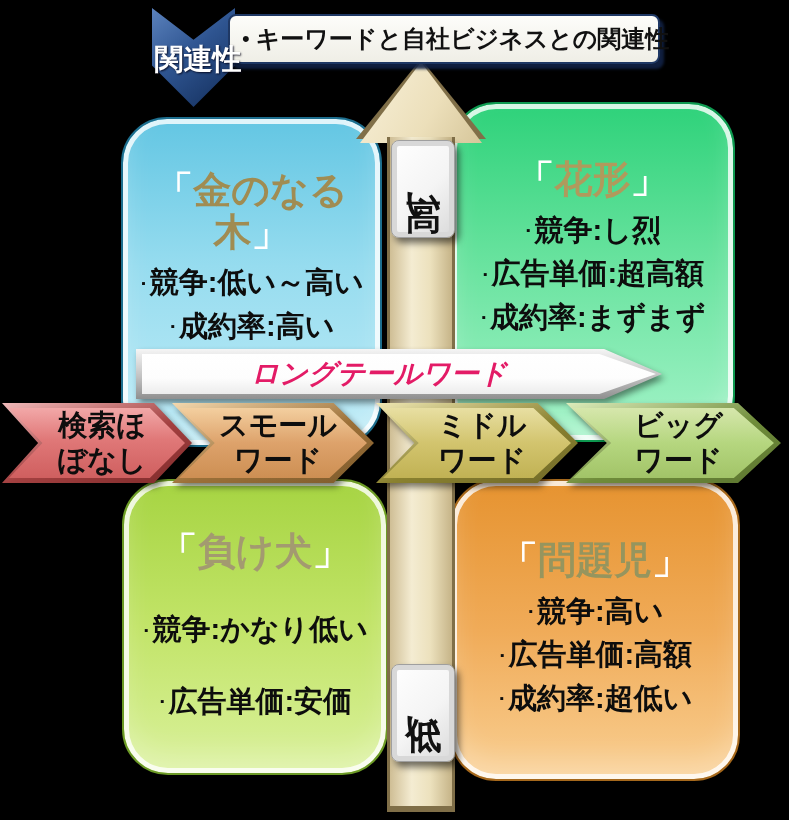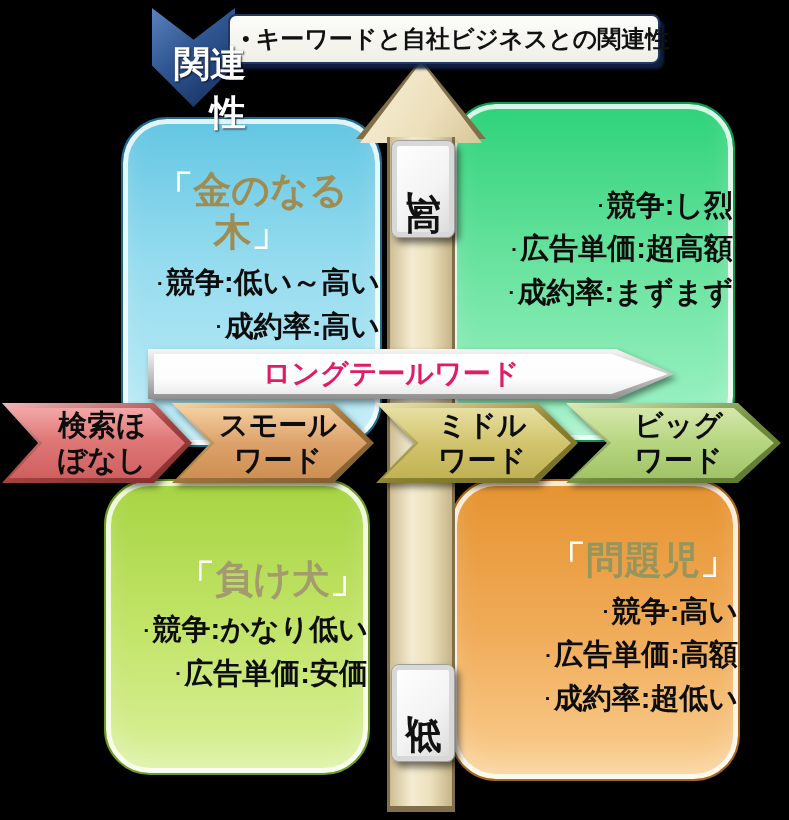--- a/index.html
+++ b/index.html
@@ -3,27 +3,27 @@
 <meta charset="utf-8">
 <style>
   html,body{margin:0;padding:0;background:#000;}
   .stage{
     position:relative;width:789px;height:820px;background:#000;overflow:hidden;
     font-family:"Liberation Sans","DejaVu Sans",sans-serif;
   }
   
   .quad{
     position:absolute;z-index:1;border-radius:46px;
-    display:flex;flex-direction:column;align-items:flex-end;justify-content:center;
+    display:flex;flex-direction:column;align-items:center;justify-content:center;
     box-shadow:inset 0 0 0 5px rgba(255,255,255,.8), inset 0 -18px 28px rgba(255,255,255,.25), 6px 8px 10px rgba(0,0,0,.45);
     text-align:center;
   }
   .q0{left:121px;top:117px;width:257px;height:280px;background:linear-gradient(180deg,#63c6e3 0%,#96dcef 45%,#bfecf7 100%);border:2px solid #1d6e8e;padding-bottom:46px;}
   .q1{left:450px;top:102px;width:281px;height:290px;background:linear-gradient(180deg,#2ed27a 0%,#66e29d 45%,#a3f3c8 100%);border:2px solid #0e9950;padding-bottom:46px;}
-  .q2{left:104px;top:479px;width:262px;height:292px;background:linear-gradient(180deg,#a6d442 0%,#c2e468 50%,#daf19c 100%);border:2px solid #6c9a26;}
+  .q2{left:122px;top:479px;width:262px;height:292px;background:linear-gradient(180deg,#a6d442 0%,#c2e468 50%,#daf19c 100%);border:2px solid #6c9a26;gap:28px;}
   .q3{left:450px;top:479px;width:286px;height:298px;background:linear-gradient(180deg,#e69330 0%,#f0ab58 50%,#f9cf92 100%);border:2px solid #a5681c;}
   .qtitle{margin:0 0 8px 0;font-size:38px;font-weight:bold;line-height:1.1;}
   .qtitle .brk{color:#ffffff;}
   .q0 .tname{color:#a08c52;}
   .q1 .tname{color:#b09a5c;}
   .q2 .tname{color:#a39a70;}
   .q3 .tname{color:#96955e;}
   .qline{font-size:29px;font-weight:bold;color:#0d0d0d;line-height:1.5;white-space:nowrap;}
   .qline .dot{font-size:17px;vertical-align:middle;margin-right:2px;}
   .qline .small{font-size:21px;}
@@ -41,21 +41,21 @@
     background:linear-gradient(135deg,#ffffff 0%,#f4f4f4 55%,#d9d9d9 100%);
     border:1px solid #9f9f9f;
     box-shadow:inset 0 0 0 5px #d8d8d8, 4px 5px 7px rgba(0,0,0,.55);
     display:flex;align-items:center;justify-content:center;
     writing-mode:vertical-rl;text-orientation:upright;
     font-size:36px;font-weight:bold;color:#111;letter-spacing:2px;
   }
   .vlabel.hi{top:140px;}
   .vlabel.lo{top:664px;}
   
-  .longarrow{position:absolute;z-index:3;left:148px;top:349px;width:526px;height:50px;filter:drop-shadow(3px 4px 3px rgba(0,0,0,.45));}
+  .longarrow{position:absolute;z-index:3;left:136px;top:349px;width:526px;height:50px;filter:drop-shadow(3px 4px 3px rgba(0,0,0,.45));font-style:italic;}
   .longarrow .outer{position:absolute;inset:0;clip-path:polygon(0 0,89% 0,100% 50%,89% 100%,0 100%);
     background:linear-gradient(180deg,#f5f5f5 0%,#c2c2c2 55%,#8f8f8f 100%);}
   .longarrow .inner{position:absolute;inset:5px 6px;clip-path:polygon(0 0,89% 0,100% 50%,89% 100%,0 100%);
     background:linear-gradient(180deg,#ffffff 0%,#fdfdfd 60%,#ececec 100%);}
   .longarrow .lbl{position:absolute;inset:0;display:flex;align-items:center;justify-content:center;
     padding-right:40px;font-size:28px;font-weight:bold;color:#e31b66;}
   
   .chev{position:absolute;z-index:4;top:403px;height:80px;filter:drop-shadow(3px 4px 3px rgba(0,0,0,.5));}
   .chev .outer{position:absolute;inset:0;clip-path:polygon(0 0,80% 0,100% 50%,80% 100%,0 100%,19% 50%);}
   .chev .inner{position:absolute;inset:5px 7px;clip-path:polygon(0 0,80% 0,100% 50%,80% 100%,0 100%,19% 50%);}
@@ -71,42 +71,43 @@
   .c3 .outer{background:linear-gradient(160deg,#efe7b3 0%,#8a812f 55%,#6f6828 100%);}
   .c3 .inner{background:linear-gradient(180deg,#e8dfa2 0%,#d2c46e 50%,#c1b254 100%);}
   .c4{left:566px;width:215px;}
   .c4 .outer{background:linear-gradient(160deg,#dcecbb 0%,#6f8c3a 55%,#5c7530 100%);}
   .c4 .inner{background:linear-gradient(180deg,#d6e7ac 0%,#b5d67f 50%,#a2c468 100%);}
   
   .hdr-chev{position:absolute;z-index:6;left:152px;top:8px;width:83px;height:99px;
     clip-path:polygon(0 0,50% 32%,100% 0,100% 58%,50% 100%,0 58%);
     background:linear-gradient(140deg,#5b82bd 0%,#2e5490 45%,#122c58 100%);
     filter:drop-shadow(2px 3px 3px rgba(0,0,0,.6));}
-  .hdr-chev-lbl{position:absolute;z-index:8;left:150px;top:40px;width:96px;text-align:right;
-    font-size:36px;font-weight:bold;color:#ffffff;text-shadow:1px 1px 2px rgba(0,0,20,.8);}
+  .hdr-chev-lbl{position:absolute;z-index:8;left:150px;top:40px;width:96px;text-align:center;
+    font-size:29px;font-weight:bold;color:#ffffff;text-shadow:1px 1px 2px rgba(0,0,20,.8);}
   .keybox{position:absolute;z-index:7;left:228px;top:14px;width:432px;height:50px;border-radius:8px;
     background:linear-gradient(180deg,#fdfdfa 0%,#efeee6 100%);
     border:2px solid #1f3864;
     box-shadow:4px 5px 3px rgba(18,34,70,.9);
     display:flex;align-items:center;padding-left:12px;box-sizing:border-box;}
   .keybox .bullet{font-size:22px;color:#111;margin-right:6px;}
   .keybox .txt{font-size:24px;font-weight:bold;color:#111;white-space:nowrap;}
 </style>
 </head>
 <body>
 
 <div class="stage">
 
   <section class="quad q0">
     <h2 class="qtitle"><span class="brk">「</span><span class="tname">金のなる木</span><span class="brk">」</span></h2>
     <div class="qline"><span class="dot">･</span><span>競争:低い～高い</span><span class="small"></span></div>
     <div class="qline"><span class="dot">･</span><span>成約率:高い</span><span class="small"></span></div>
   </section>
 
   <section class="quad q1">
+    <h2 class="qtitle"><span class="brk">「</span><span class="tname">花形</span><span class="brk">」</span></h2>
     <div class="qline"><span class="dot">･</span><span>競争:し烈</span></div>
     <div class="qline"><span class="dot">･</span><span>広告単価:超高額</span></div>
     <div class="qline"><span class="dot">･</span><span>成約率:まずまず</span></div>
   </section>
 
   <section class="quad q2">
     <h2 class="qtitle"><span class="brk">「</span><span class="tname">負け犬</span><span class="brk">」</span></h2>
     <div class="qline"><span class="dot">･</span><span>競争:かなり低い</span></div>
     <div class="qline"><span class="dot">･</span><span>広告単価:安価</span></div>
   </section>

